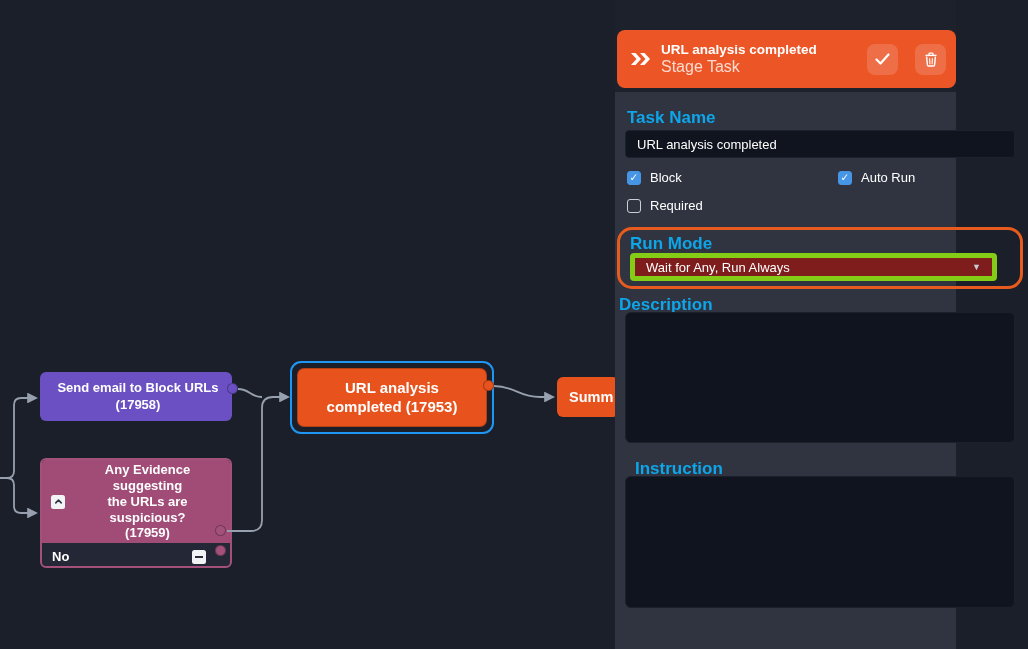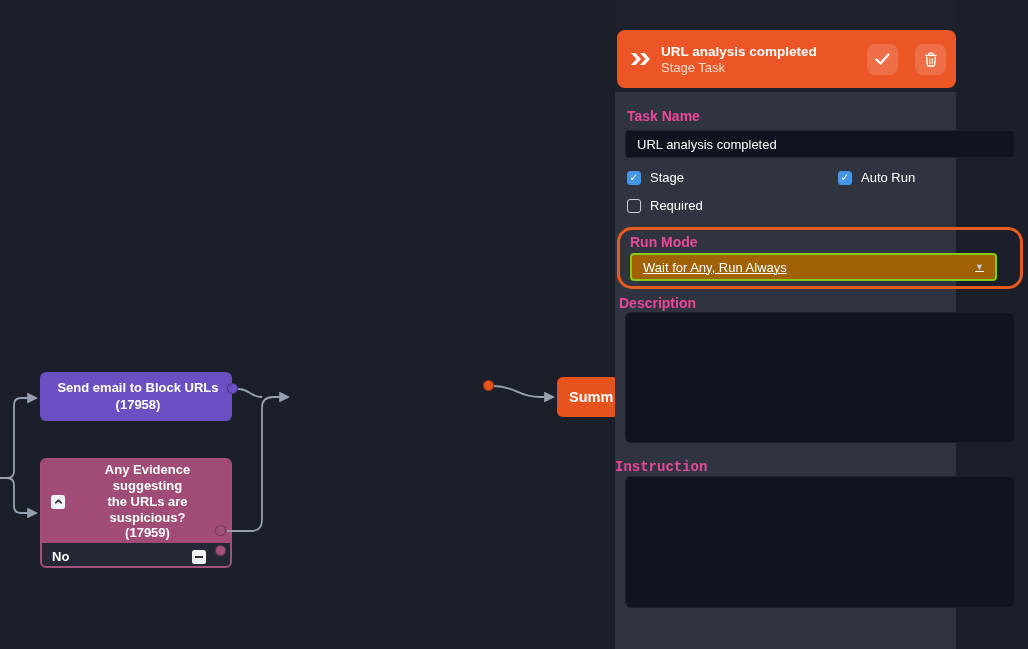--- a/index.html
+++ b/index.html
@@ -41,37 +41,37 @@
   .port-orange{left:483px;top:380px;background:#e8521d;}
   .port-mauve-no{left:215px;top:525px;background:#a3517b;}
   .port-mauve-yes{left:215px;top:545px;background:#a3517b;}
   
   .panel{position:absolute;left:615px;top:0;width:341px;height:649px;background:#2f3440;z-index:10;}
   .panel-top{position:absolute;left:0;top:0;right:0;height:92px;background:#1d212b;}
   .panel-header{position:absolute;left:2px;top:30px;right:0;height:58px;background:#ec5627;
        border-radius:8px;display:flex;align-items:center;gap:10px;padding:0 10px 0 14px;box-sizing:border-box;}
   .hdr-titles{display:flex;flex-direction:column;gap:1px;flex:1;min-width:0;}
   .hdr-title{font-size:13.5px;font-weight:700;}
-  .hdr-sub{font-size:13px;color:rgba(255,255,255,.78);}
+  .hdr-sub{font-size:16px;color:rgba(255,255,255,.78);}
   .hdr-btn{width:31px;height:31px;border-radius:8px;background:rgba(255,255,255,.15);
        display:flex;align-items:center;justify-content:center;border:none;cursor:pointer;margin-left:7px;}
-  .fld-label{position:absolute;font-size:14px;font-weight:700;color:#ec4899;}
+  .fld-label{position:absolute;font-size:17px;font-weight:700;color:#0ea5e9;}
   .text-input{position:absolute;left:10px;top:130px;width:390px;height:28px;background:#10141e;
        border:1px solid #1c2130;border-radius:4px;color:#fff;font-size:13px;padding:0 11px;
        box-sizing:border-box;font-family:inherit;outline:none;}
   .cb{position:absolute;display:flex;align-items:center;gap:9px;font-size:13px;cursor:pointer;}
   .cb-box{width:14px;height:14px;border-radius:3px;border:1.5px solid #c9ced8;box-sizing:border-box;
        display:flex;align-items:center;justify-content:center;background:transparent;}
   .cb-box.checked{background:#4696e5;border-color:#4696e5;}
   .cb-box.checked::after{content:"\2713";color:#fff;font-size:10.5px;font-weight:700;line-height:1;}
   .highlight-ring{position:absolute;left:2px;top:227px;width:406px;height:62px;
        border:3px solid #e85b1e;border-radius:15px;box-sizing:border-box;pointer-events:none;z-index:6;}
-  .select{position:absolute;left:15px;top:253px;width:367px;height:28px;background:#a16207;
-       border:2px solid #84cc16;border-radius:4px;display:flex;align-items:center;
-       padding:0 11px;box-sizing:border-box;font-size:13px;cursor:pointer;text-decoration:underline;}
+  .select{position:absolute;left:15px;top:253px;width:367px;height:28px;background:#7f1d1d;
+       border:5px solid #84cc16;border-radius:4px;display:flex;align-items:center;
+       padding:0 11px;box-sizing:border-box;font-size:13px;cursor:pointer;}
   .select .caret{margin-left:auto;font-size:9px;color:#c6cbd4;}
   .textarea{position:absolute;left:10px;width:390px;background:#10141e;border:1px solid #1b202c;
        border-radius:6px;resize:none;color:#fff;font-family:inherit;font-size:13px;
        padding:8px 10px;box-sizing:border-box;outline:none;}
   .ta-desc{top:312px;height:131px;}
   .ta-instr{top:476px;height:132px;}
 </style>
 </head>
 <body>
 
@@ -90,20 +90,26 @@
       <path class="edge" d="M238,389 C250,389 250,397 262,397"></path>
       <path class="edge" d="M227,531 H251 Q262,531 262,520 V408 Q262,397 273,397 H281" marker-end="url(#arr)"></path>
       <path class="edge" d="M494,386 C515,386 518,397 540,397 H546" marker-end="url(#arr)"></path>
     </svg>
 
     <div class="node node-purple">
       <span>Send email to Block URLs</span>
       <span>(17958)</span>
     </div>
 
+    <div class="selection-ring">
+      <div class="node-orange-selected">
+        <span>URL analysis</span>
+        <span>completed (17953)</span>
+      </div>
+    </div>
 
     <div class="node node-summ">
       <span>Summ</span>
     </div>
 
     <div class="node node-question">
       <div class="qhead">
         <span class="sq-icon">
           <svg width="11" height="11" viewBox="0 0 12 12">
             <path d="M3 7.5 L6 4.5 L9 7.5" stroke="#303542" stroke-width="1.7" fill="none" stroke-linecap="round" stroke-linejoin="round"></path>
@@ -161,37 +167,37 @@
           <line x1="8.4" y1="6.3" x2="8.1" y2="12.2" stroke="#fff" stroke-width="1.1"></line>
         </svg>
       </button>
     </div>
 
     <span class="fld-label" style="left:12px;top:108px;">Task Name</span>
     <input class="text-input" type="text" value="URL analysis completed" style="">
 
     <label class="cb" style="left:12px;top:170px;">
       <span class="cb-box checked"></span>
-      <span>Stage</span>
+      <span>Block</span>
     </label>
     <label class="cb" style="left:223px;top:170px;">
       <span class="cb-box checked"></span>
       <span>Auto Run</span>
     </label>
     <label class="cb" style="left:12px;top:198px;">
       <span class="cb-box"></span>
       <span>Required</span>
     </label>
 
     <div class="highlight-ring"></div>
     <span class="fld-label" style="left:15px;top:234px;">Run Mode</span>
     <div class="select">
       <span>Wait for Any, Run Always</span>
       <span class="caret">▼</span>
     </div>
 
     <span class="fld-label" style="left:4px;top:295px;text-align:center;">Description</span>
     <textarea class="textarea ta-desc" style=""></textarea>
 
-    <span class="fld-label" style="left:0;top:459px;font-family:Liberation Mono, monospace;">Instruction</span>
+    <span class="fld-label" style="left:20px;top:459px;">Instruction</span>
     <textarea class="textarea ta-instr" style=""></textarea>
   </div>
 </div>
 
 </body></html>

